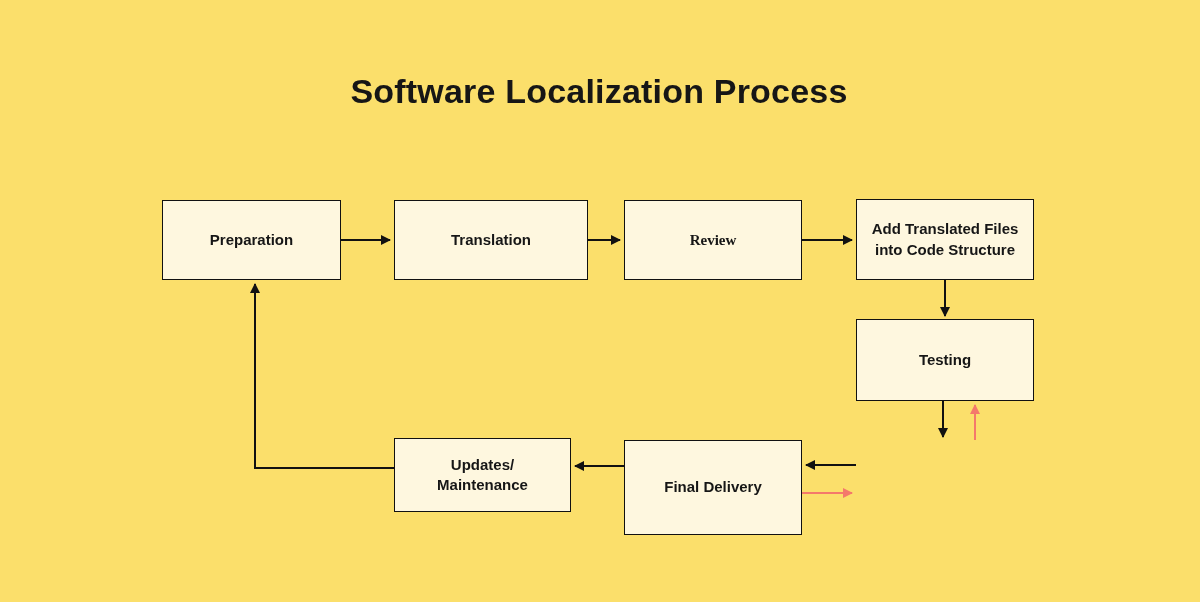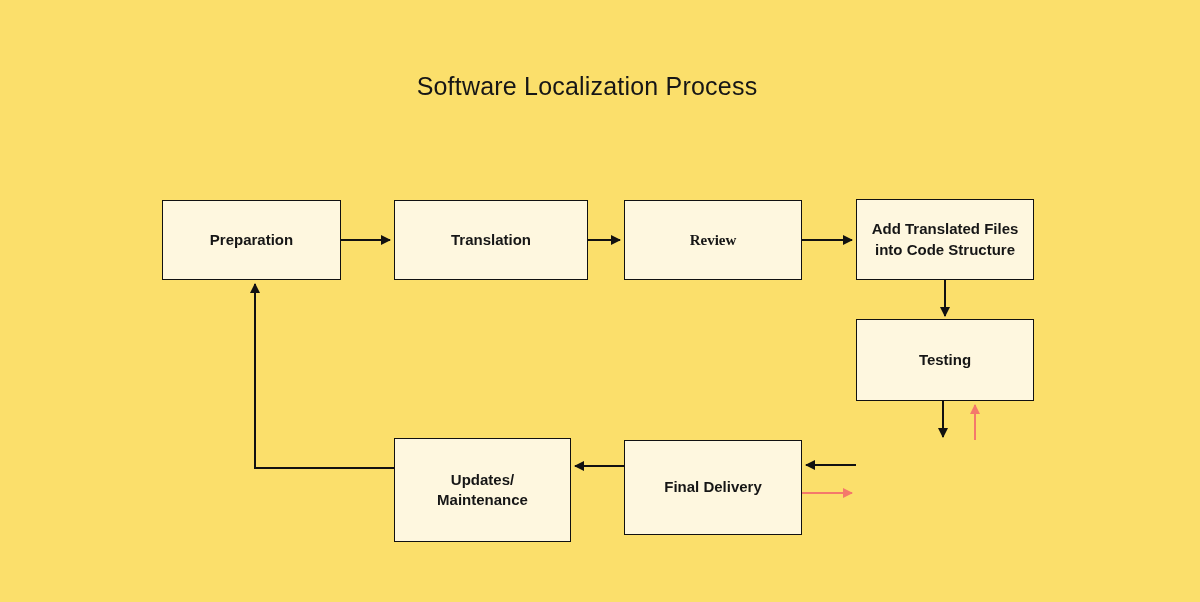--- a/index.html
+++ b/index.html
@@ -10,25 +10,25 @@
   .canvas {
     position: relative;
     width: 1200px;
     height: 602px;
     background: #FBDF6B;
     overflow: hidden;
   }
   .title {
     position: absolute;
     top: 72px;
-    left: 0;
+    left: 12px;
     width: 1174px;
     text-align: center;
-    font-size: 25px;
-    font-weight: 400;
+    font-size: 34px;
+    font-weight: 700;
     color: #161616;
     letter-spacing: 0.2px;
   }
   .arrow-layer {
     position: absolute;
     top: 0;
     left: 0;
     width: 1200px;
     height: 602px;
   }
@@ -49,21 +49,21 @@
     padding: 4px 10px;
   }
   
   .n-preparation      { left: 162px; top: 200px; width: 179px; height: 80px; }
   .n-translation      { left: 394px; top: 200px; width: 194px; height: 80px; }
   .n-review           { left: 624px; top: 200px; width: 178px; height: 80px; font-family: Liberation Serif, serif; }
   .n-add-files        { left: 856px; top: 199px; width: 178px; height: 81px; }
   .n-testing          { left: 856px; top: 319px; width: 178px; height: 82px; }
   .n-client-review    { left: 856px; top: 440px; width: 178px; height: 80px; }
   .n-final-delivery   { left: 624px; top: 440px; width: 178px; height: 95px; }
-  .n-updates          { left: 394px; top: 438px; width: 177px; height: 104px; }
+  .n-updates          { left: 394px; top: 438px; width: 177px; height: 74px; }
 </style>
 </head>
 <body>
 
 <div class="canvas">
 
   <div class="title">Software Localization Process</div>
 
   <svg class="arrow-layer" viewBox="0 0 1200 602" xmlns="http://www.w3.org/2000/svg">
     <defs>

